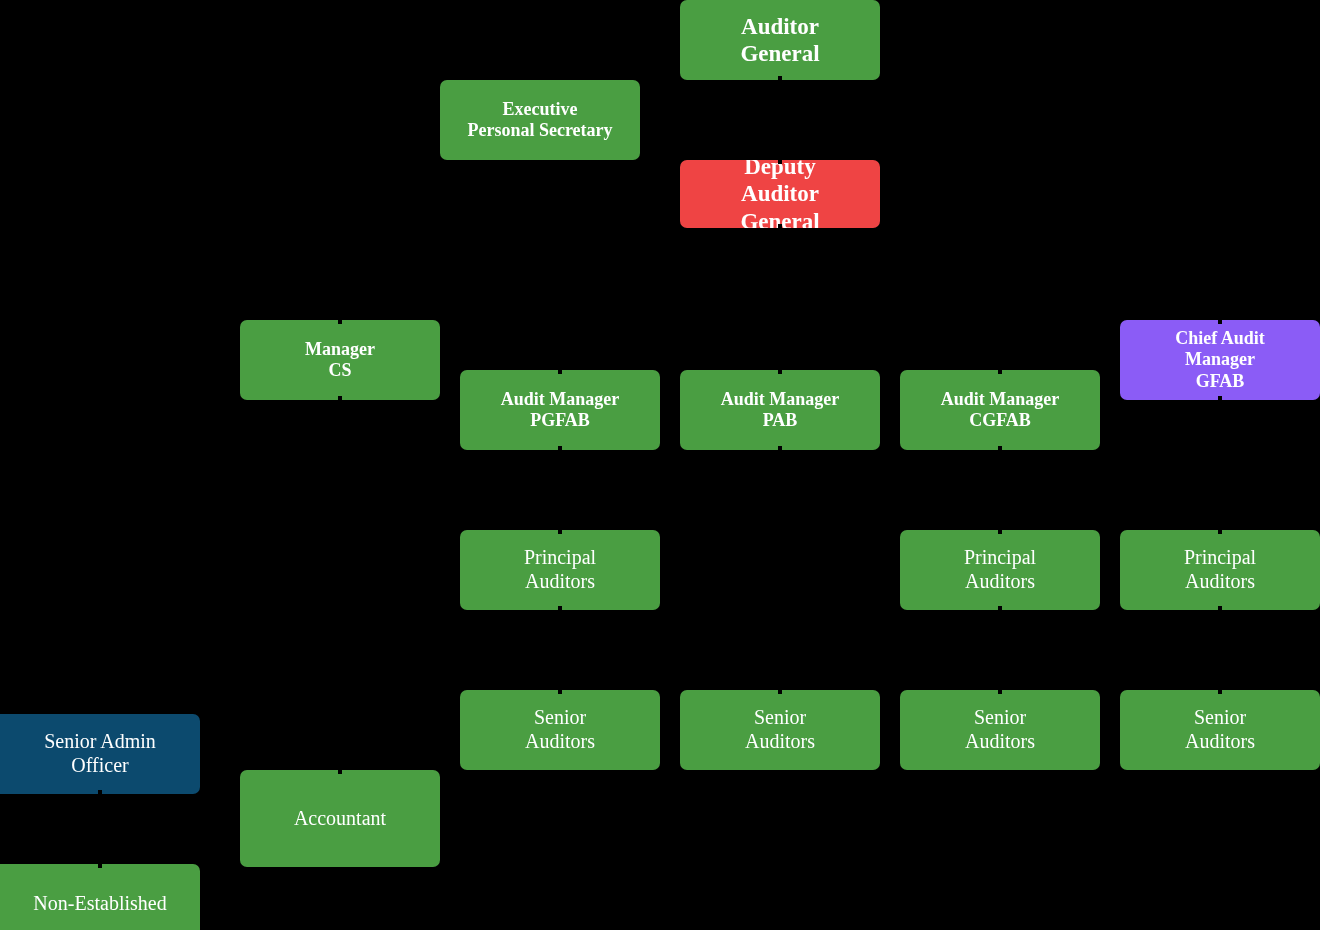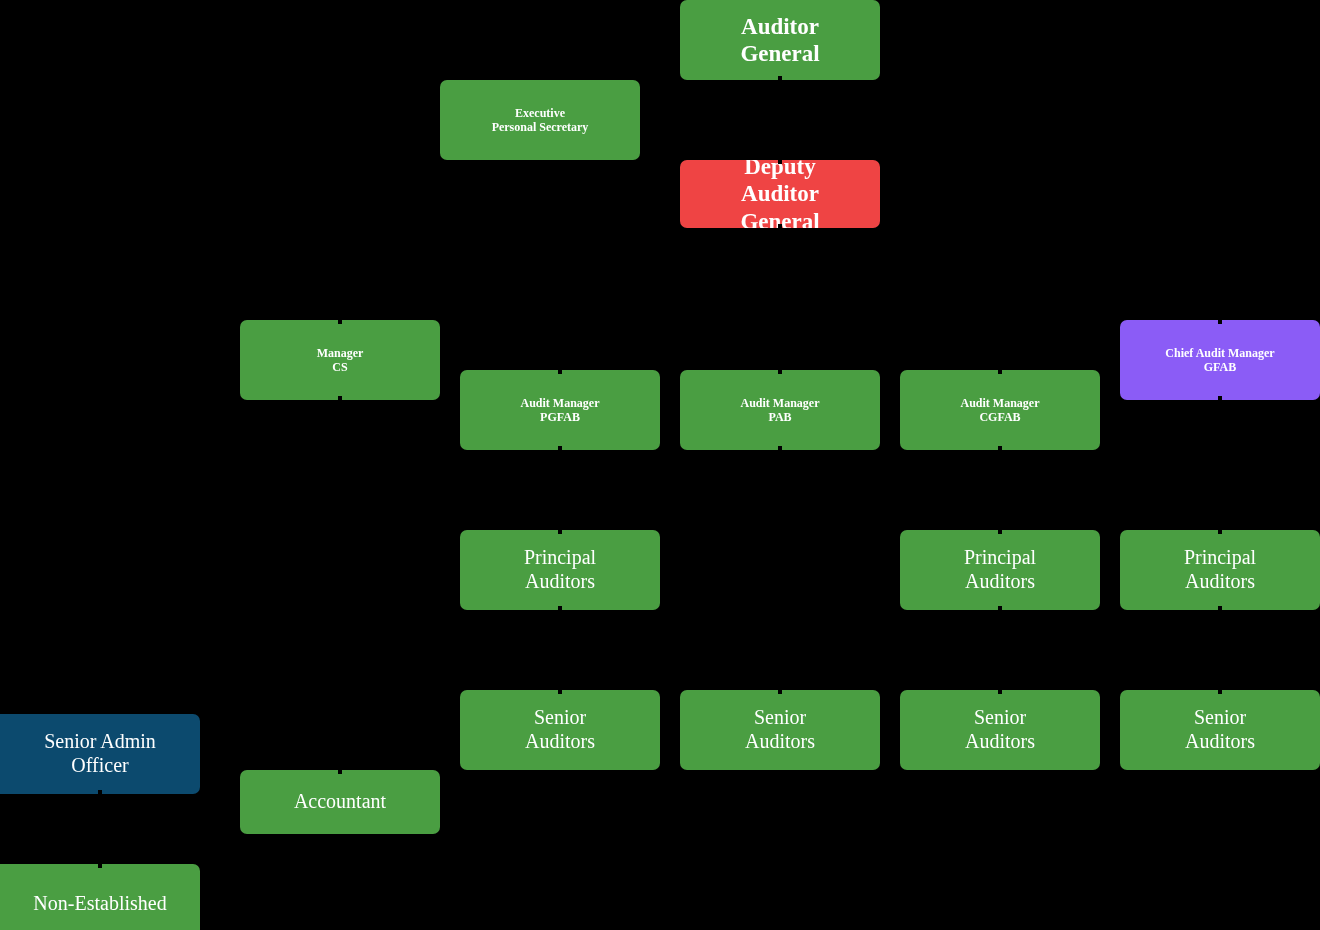--- a/index.html
+++ b/index.html
@@ -48,21 +48,21 @@
     white-space: pre-line;
   }
 
   
   .tier-1 .node-label {  
     font-weight: bold;
     font-size: 23px;
   }
   .tier-2 .node-label {  
     font-weight: bold;
-    font-size: 12px;
+    font-size: 18px;
   }
   .tier-3 .node-label {  
     font-weight: normal;
     font-size: 20px;
   }
 
   
   .connector-stub {
     position: absolute;
     left: 50%;
@@ -160,21 +160,21 @@
     <div class="org-node tier-3" style="left: 900px; top: 690px; width: 200px; height: 80px; background: rgb(74, 158, 66); color: rgb(255, 255, 255);">
       <span class="connector-stub stub-top"></span>
       <span class="node-label">Senior
 Auditors</span>
     </div>
     <div class="org-node tier-3" style="left: 1120px; top: 690px; width: 200px; height: 80px; background: rgb(74, 158, 66); color: rgb(255, 255, 255);">
       <span class="connector-stub stub-top"></span>
       <span class="node-label">Senior
 Auditors</span>
     </div>
-    <div class="org-node tier-3" style="left: 240px; top: 770px; width: 200px; height: 64px; background: rgb(74, 158, 66); color: rgb(255, 255, 255);">
+    <div class="org-node tier-3" style="left: 240px; top: 770px; width: 200px; height: 97px; background: rgb(74, 158, 66); color: rgb(255, 255, 255);">
       <span class="connector-stub stub-top"></span>
       <span class="node-label">Accountant</span>
     </div>
     <div class="org-node tier-3 clip-left" style="left: 0px; top: 864px; width: 200px; height: 80px; background: rgb(74, 158, 66); color: rgb(255, 255, 255);">
       <span class="connector-stub stub-top"></span>
       <span class="node-label">Non-Established</span>
     </div>
   </div>
 
 </body></html>

